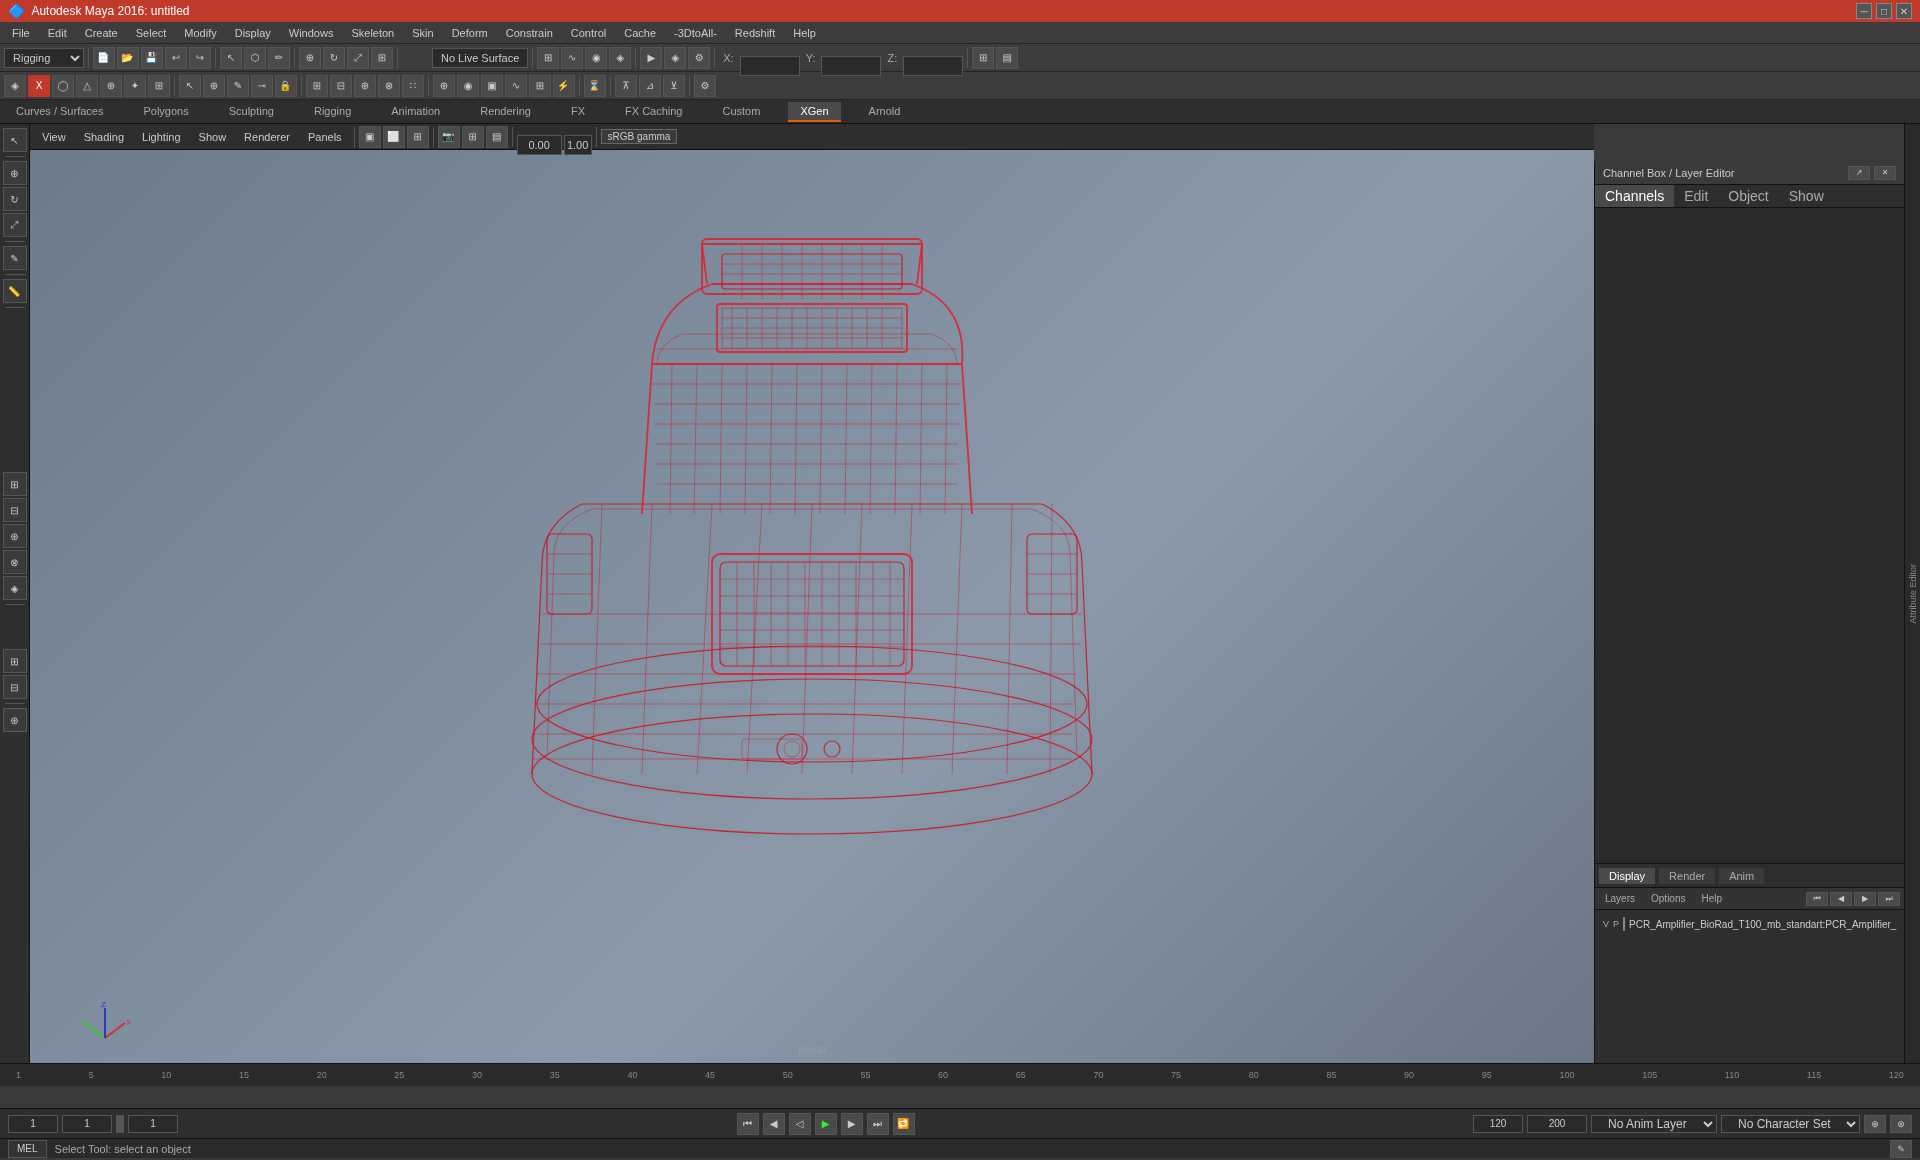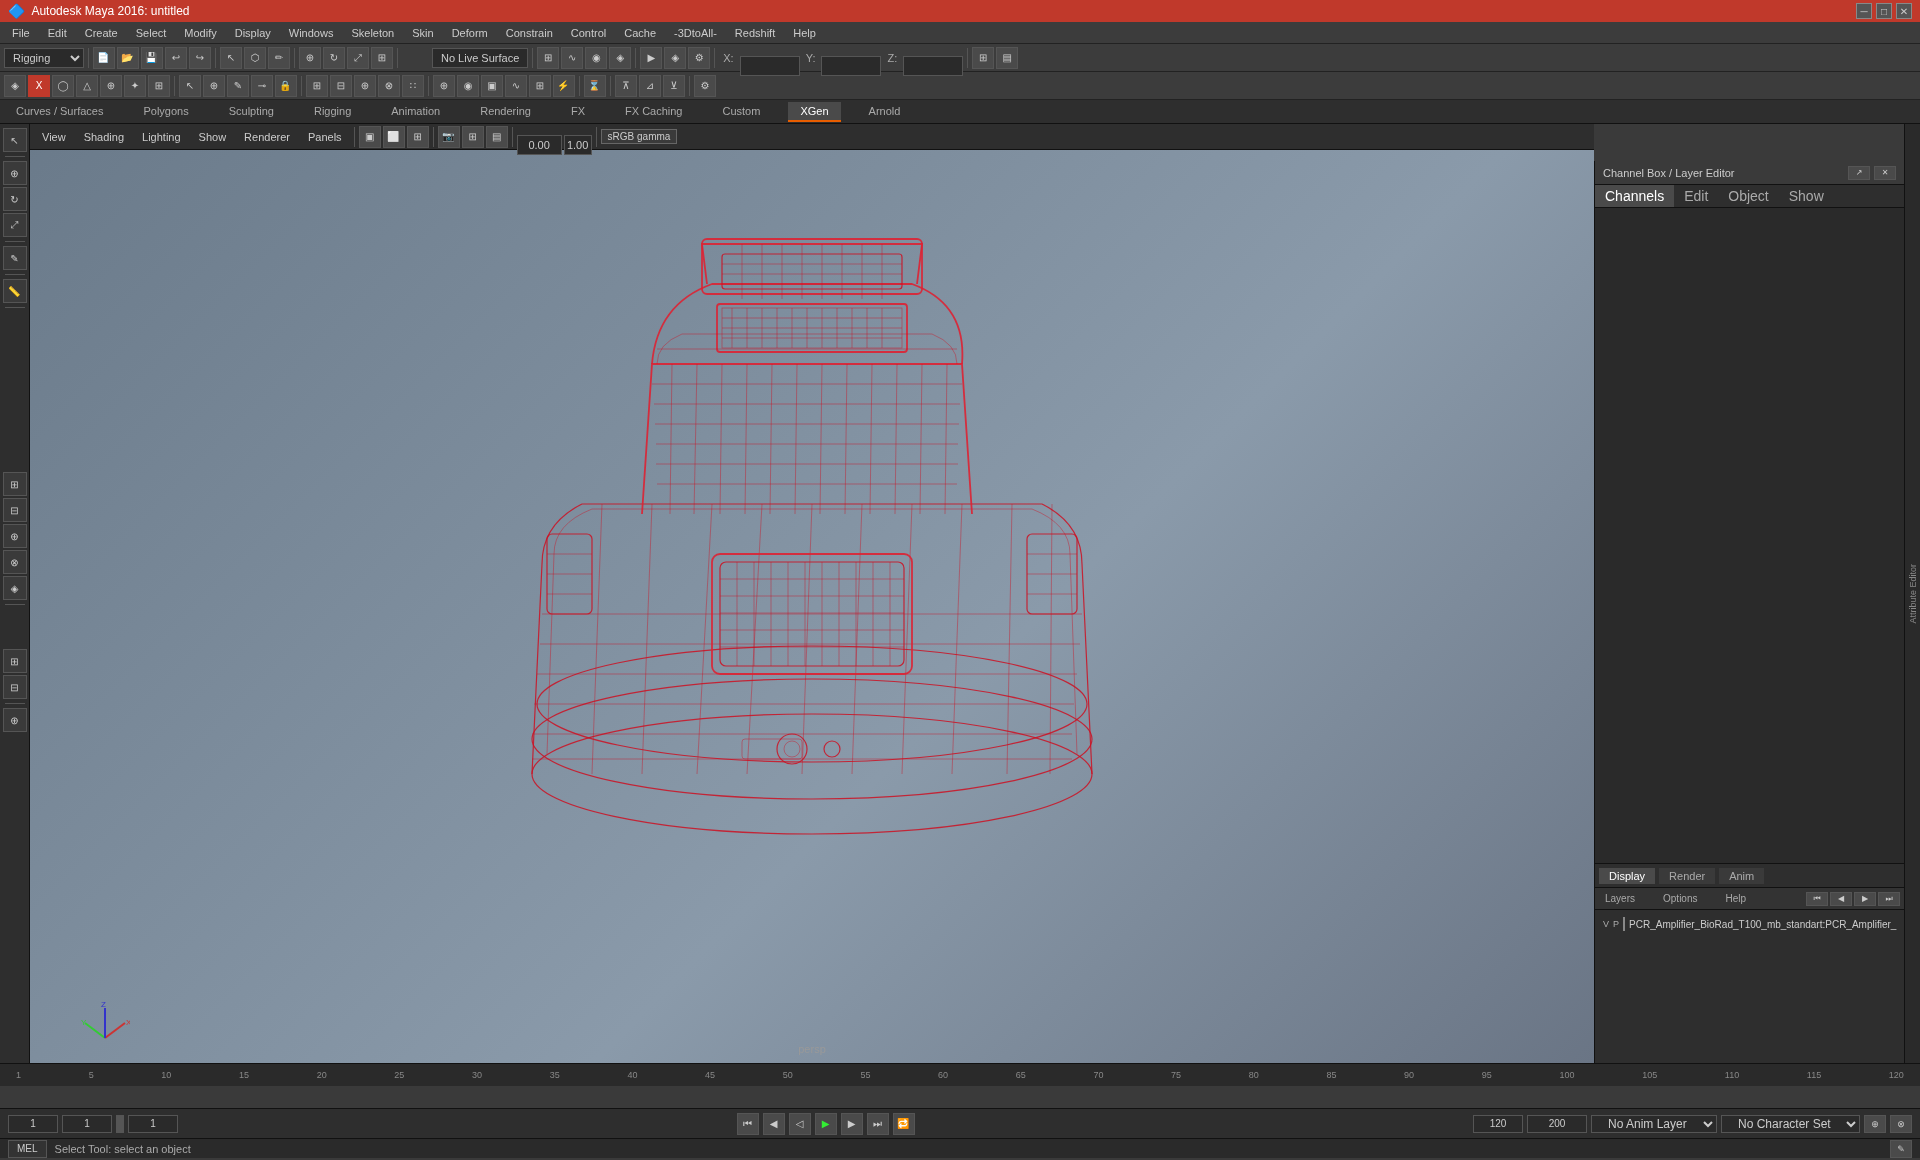--- a/index.html
+++ b/index.html
@@ -262,21 +262,21 @@
       cursor: pointer;
       background: #3a3a3a;
     }
     .layer-tab.active { color: #fff; background: #4a4a4a; }
 
     #layer-toolbar {
       height: 22px;
       display: flex;
       align-items: center;
       padding: 0 4px;
-      gap: 16px;
+      gap: 4px;
       background: #333;
       border-bottom: 1px solid #111;
     }
 
     #layer-list { padding: 4px; }
     .layer-item {
       display: flex;
       align-items: center;
       gap: 4px;
       padding: 2px 4px;

